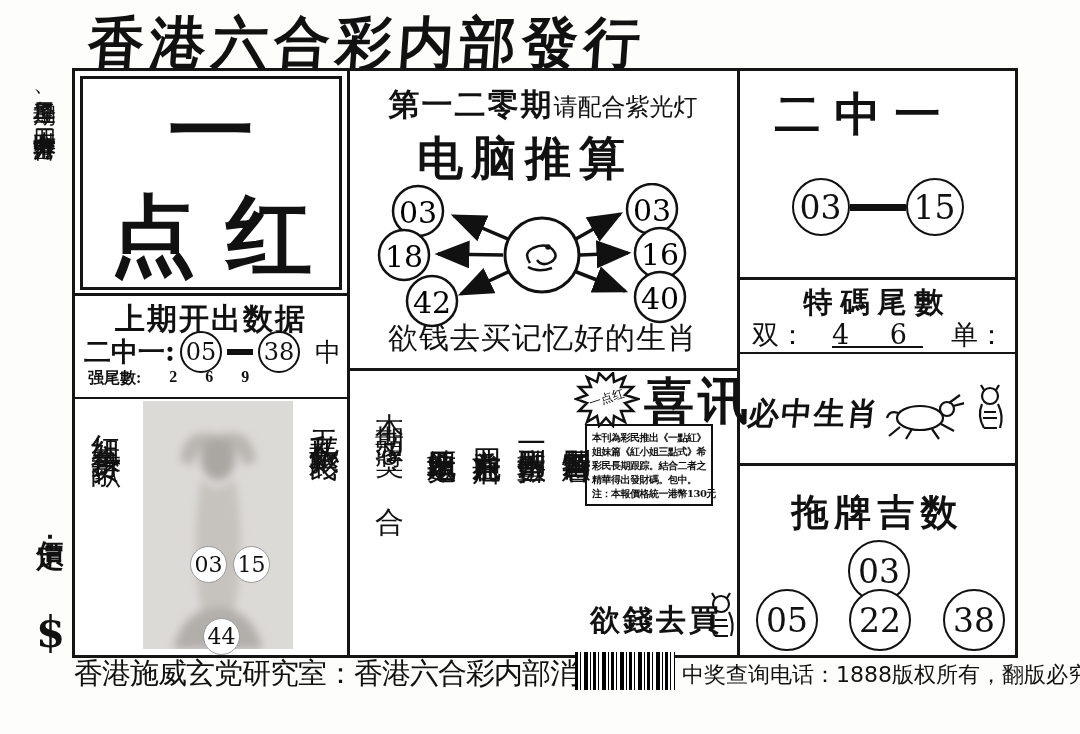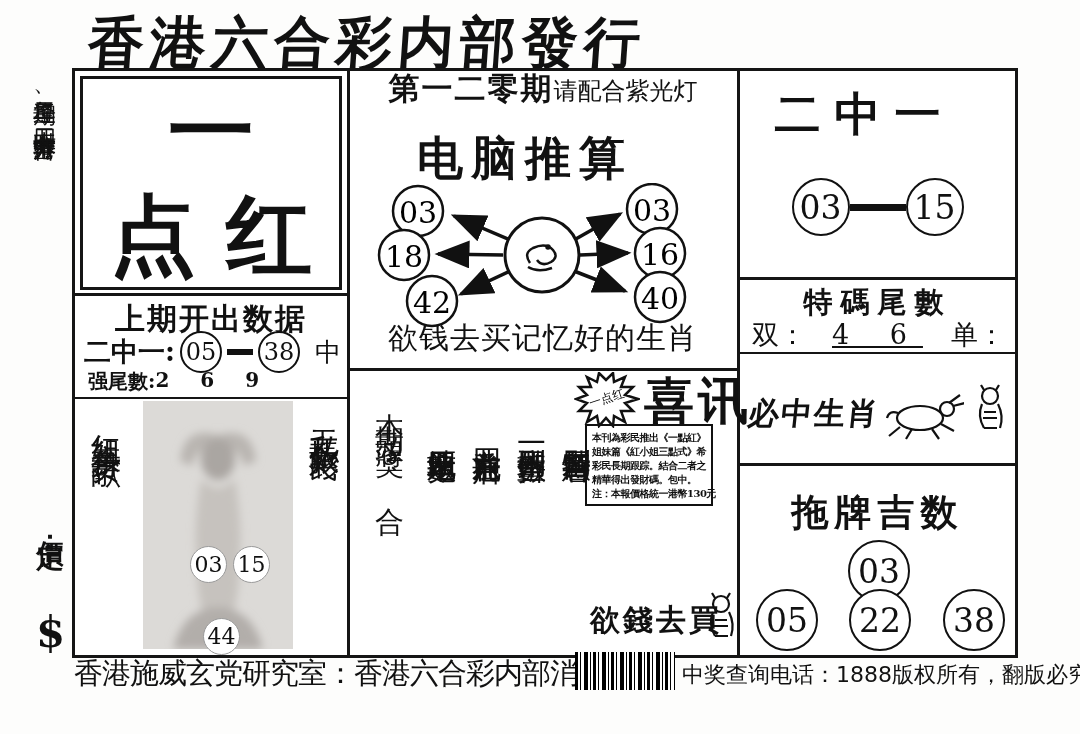--- a/index.html
+++ b/index.html
@@ -31,30 +31,30 @@
   
   .brand-box{left:80px;top:76px;width:256px;height:208px;border:3px solid #151515;
              display:flex;flex-direction:column;justify-content:space-around;align-items:center;}
   .brand-box div{font-size:86px;font-weight:bold;line-height:0.95;white-space:pre;}
   .lastdraw-title{left:75px;top:299px;width:272px;font-size:30px;font-weight:bold;letter-spacing:2px;}
   .lastdraw-row{left:84px;top:331px;display:flex;align-items:center;gap:5px;}
   .lastdraw-row .lbl{font-size:27px;font-weight:bold;}
   .lastdraw-row .cnum{width:38px;height:38px;font-size:24px;}
   .dash{width:26px;height:6px;background:#111;}
   .hit{font-size:26px;margin-left:10px;}
-  .tails-row{left:88px;top:368px;font-size:20px;font-weight:bold;display:flex;gap:0;}
+  .tails-row{left:88px;top:368px;font-size:16px;font-weight:bold;display:flex;gap:28px;font-family:Liberation Serif, serif;}
   .tails-row .vals{letter-spacing:12px;}
   
   .cap-left{left:85px;top:410px;font-size:30px;letter-spacing:5px;}
   .cap-right{left:303px;top:406px;font-size:30px;letter-spacing:5px;}
   .photo{left:143px;top:401px;width:150px;height:248px;background:#dcdad7;overflow:hidden;}
   .pnum{border:1px solid #999;background:#fff;border-radius:50%;width:35px;height:35px;
         display:flex;align-items:center;justify-content:center;font-size:22px;}
   
-  .issue-row{left:350px;top:68px;width:386px;display:flex;justify-content:center;
+  .issue-row{left:350px;top:84px;width:386px;display:flex;justify-content:center;
              align-items:baseline;white-space:nowrap;}
   .issue{font-size:31px;font-weight:bold;letter-spacing:2px;}
   .issue-note{font-size:24px;}
   .comp-title{left:350px;top:128px;width:350px;font-size:46px;font-weight:bold;letter-spacing:8px;}
   .comp-slogan{left:350px;top:318px;width:386px;font-size:30px;letter-spacing:1px;}
   .poem{font-size:29px;}
   .notice-box{left:585px;top:424px;width:128px;height:82px;border:2.5px solid #111;
               padding:5px 5px;box-sizing:border-box;}
   .notice-box div{font-size:10px;font-weight:bold;line-height:14px;white-space:nowrap;letter-spacing:-0.5px;}
   .news-title{left:644px;top:368px;font-size:50px;font-weight:bold;letter-spacing:4px;}

